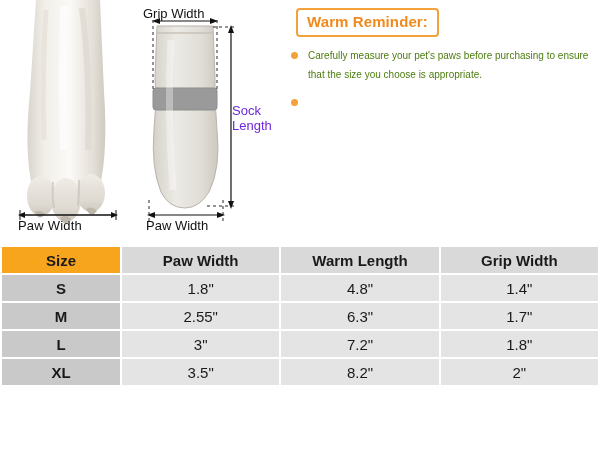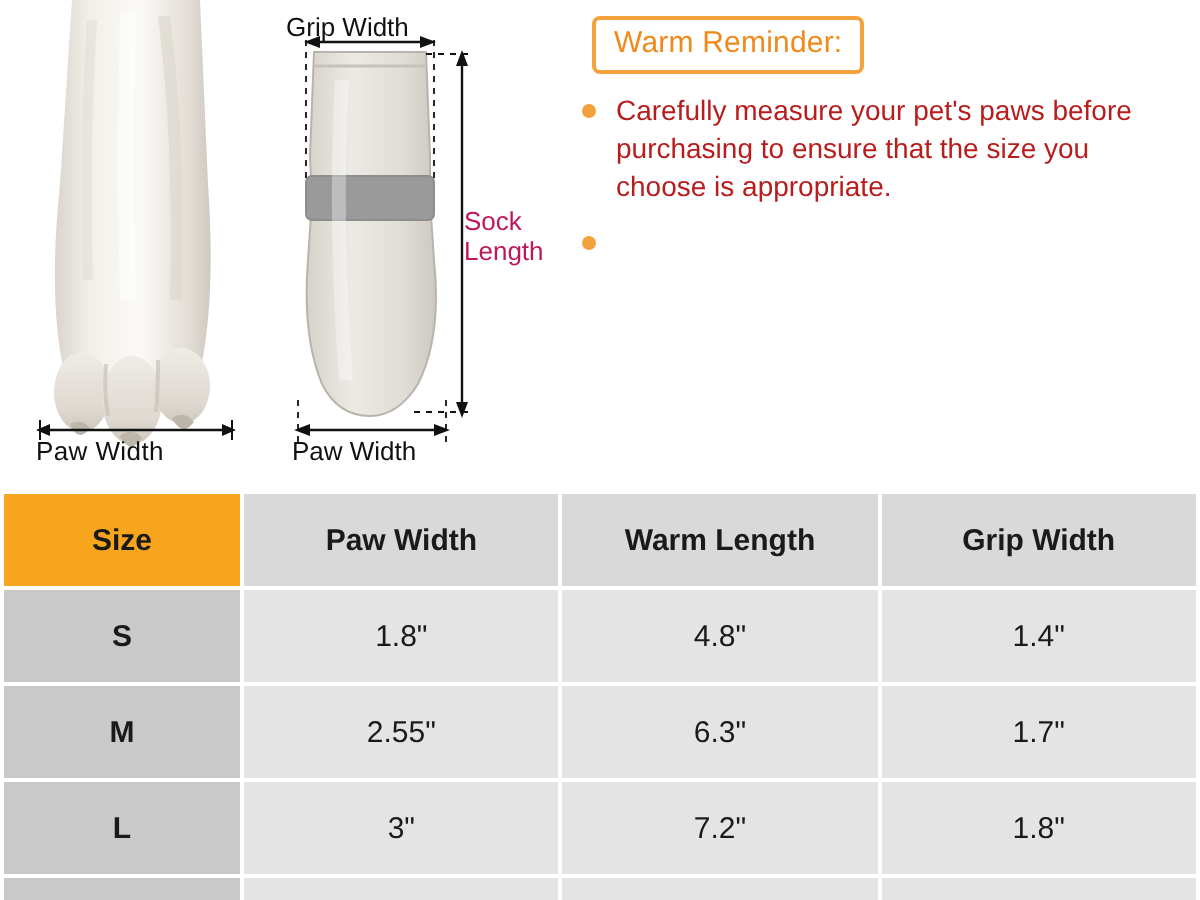--- a/index.html
+++ b/index.html
@@ -66,21 +66,21 @@
     left: 143px;
     top: 6px;
     font-size: 13px;
     color: #111;
   }
   .sock-length-label {
     position: absolute;
     left: 232px;
     top: 103px;
     font-size: 13px;
-    color: #be185d;
+    color: #6d28d9;
     line-height: 15px;
     width: 48px;
   }
   .paw-width-label2 {
     position: absolute;
     left: 146px;
     top: 218px;
     font-size: 13px;
     color: #111;
   }
@@ -94,36 +94,36 @@
   }
   .reminder-title-wrap {
     display: inline-block;
     border: 2px solid #f2a13b;
     border-radius: 4px;
     padding: 3px 9px 4px 9px;
     margin-left: 8px;
   }
   .reminder-title {
     font-size: 15px;
-    font-weight: normal;
+    font-weight: bold;
     color: #f08a1d;
     letter-spacing: .1px;
   }
   .bullets {
     margin: 9px 0 0 0;
     padding: 0;
     list-style: none;
   }
   .bullets li {
     position: relative;
     padding-left: 20px;
     margin-bottom: 9px;
-    font-size: 14px;
+    font-size: 10px;
     line-height: 19px;
-    color: #b91c1c;
+    color: #4d7c0f;
   }
   .bullets li .dot {
     position: absolute;
     left: 3px;
     top: 6px;
     width: 7px;
     height: 7px;
     border-radius: 50%;
     background: #f2a13b;
   }
@@ -136,21 +136,21 @@
     width: 600px;
   }
   table.size-table {
     border-collapse: separate;
     border-spacing: 2px;
     width: 600px;
     table-layout: fixed;
   }
   table.size-table th,
   table.size-table td {
-    height: 46px;
+    height: 26px;
     text-align: center;
     vertical-align: middle;
     font-size: 15px;
     color: #1a1a1a;
     padding: 0;
   }
   th.hdr-size {
     background: #f7a51c;
     color: #000;
     font-weight: bold;

